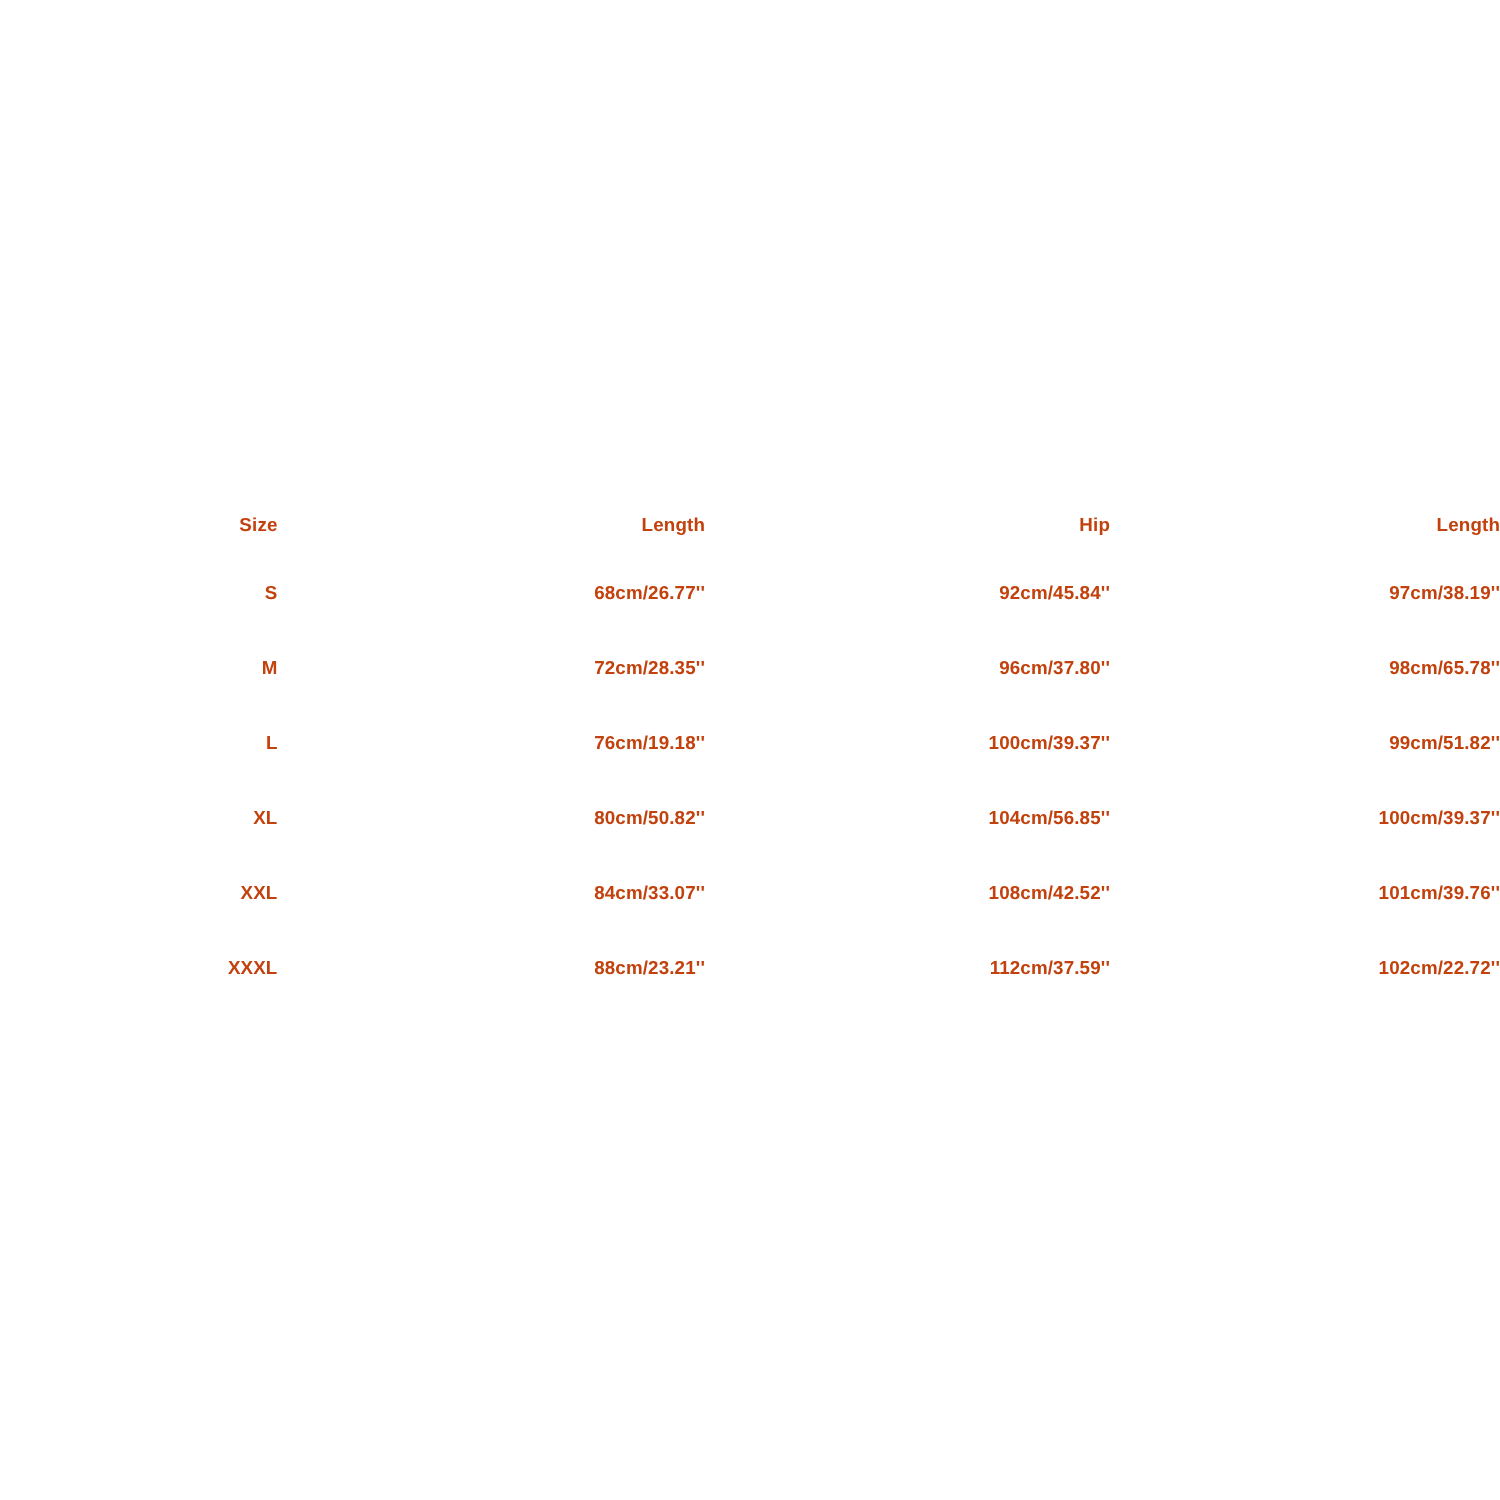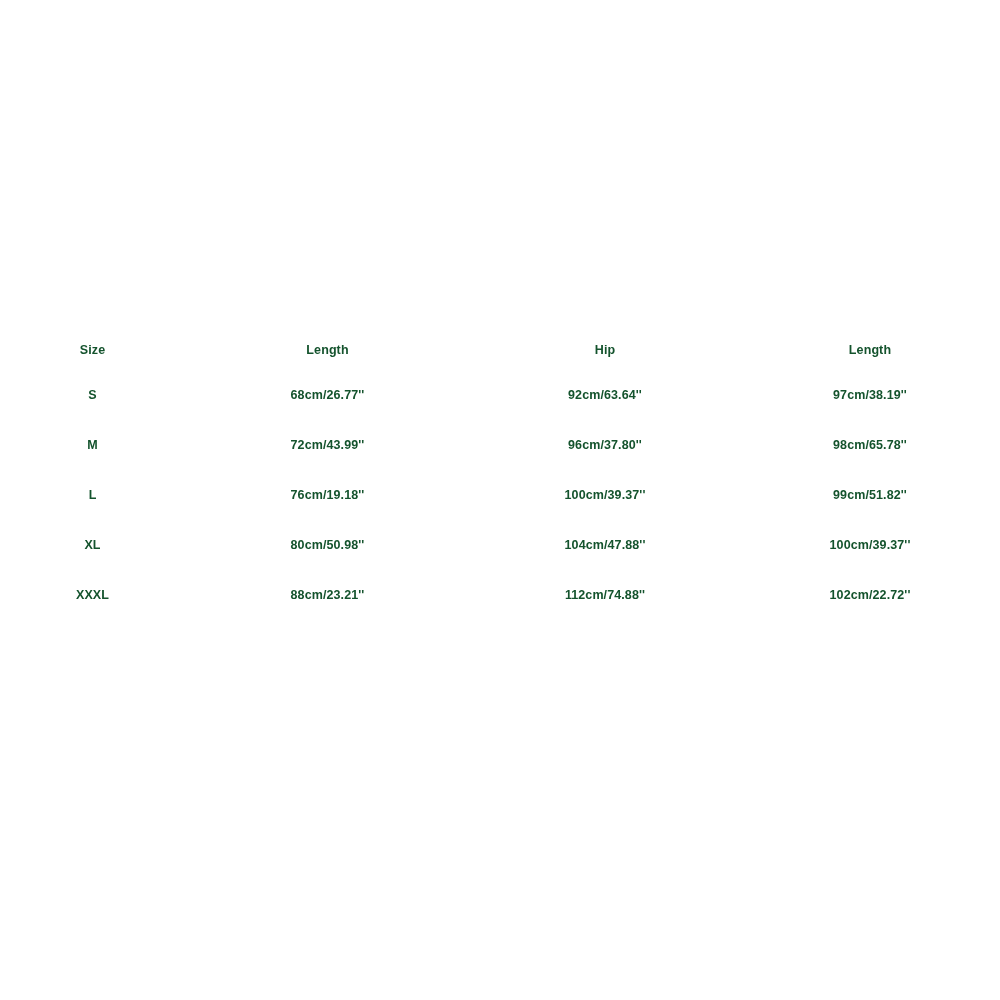--- a/index.html
+++ b/index.html
@@ -30,25 +30,25 @@
     width: 1000px;
     table-layout: fixed;
   }
   table.size-table col.c-size   { width: 185px; }
   table.size-table col.c-waist  { width: 285px; }
   table.size-table col.c-hip    { width: 270px; }
   table.size-table col.c-length { width: 260px; }
 
   table.size-table th,
   table.size-table td {
-    text-align: center;
+    text-align: right;
     font-size: 12.5px;
     font-weight: bold;
     letter-spacing: 0.1px;
-    color: #14532d;
+    color: #c2410c;
     padding: 0;
     height: 50px;
     vertical-align: middle;
     line-height: 50px;
     white-space: nowrap;
   }
   table.size-table thead th {
     height: 40px;
     line-height: 40px;
   }
@@ -73,43 +73,49 @@
           <th>Size</th>
           <th>Length</th>
           <th>Hip</th>
           <th>Length</th>
         </tr>
       </thead>
       <tbody>
         <tr>
           <td class="cell-size">S</td>
           <td>68cm/26.77''</td>
-          <td>92cm/63.64''</td>
+          <td>92cm/45.84''</td>
           <td>97cm/38.19''</td>
         </tr>
         <tr>
           <td class="cell-size">M</td>
-          <td>72cm/43.99''</td>
+          <td>72cm/28.35''</td>
           <td>96cm/37.80''</td>
           <td>98cm/65.78''</td>
         </tr>
         <tr>
           <td class="cell-size">L</td>
           <td>76cm/19.18''</td>
           <td>100cm/39.37''</td>
           <td>99cm/51.82''</td>
         </tr>
         <tr>
           <td class="cell-size">XL</td>
-          <td>80cm/50.98''</td>
-          <td>104cm/47.88''</td>
+          <td>80cm/50.82''</td>
+          <td>104cm/56.85''</td>
           <td>100cm/39.37''</td>
+        </tr>
+        <tr>
+          <td class="cell-size">XXL</td>
+          <td>84cm/33.07''</td>
+          <td>108cm/42.52''</td>
+          <td>101cm/39.76''</td>
         </tr>
         <tr>
           <td class="cell-size">XXXL</td>
           <td>88cm/23.21''</td>
-          <td>112cm/74.88''</td>
+          <td>112cm/37.59''</td>
           <td>102cm/22.72''</td>
         </tr>
       </tbody>
     </table>
   </div>
 </div>
 
 </body></html>

